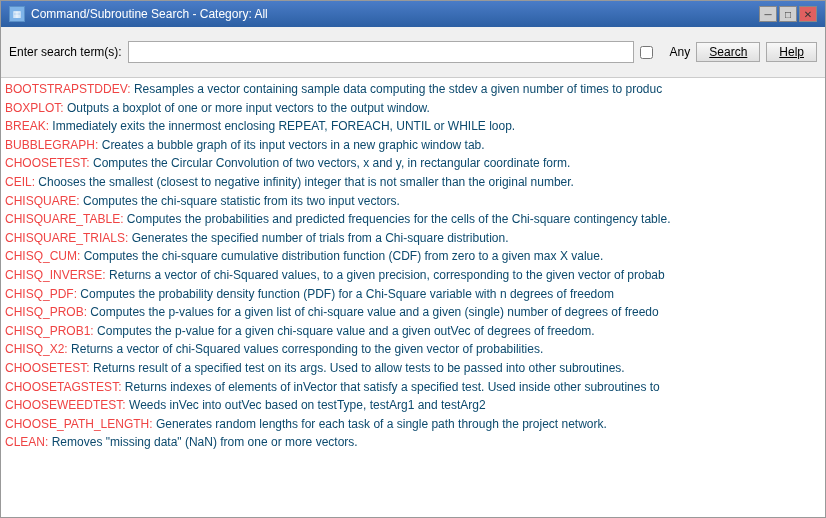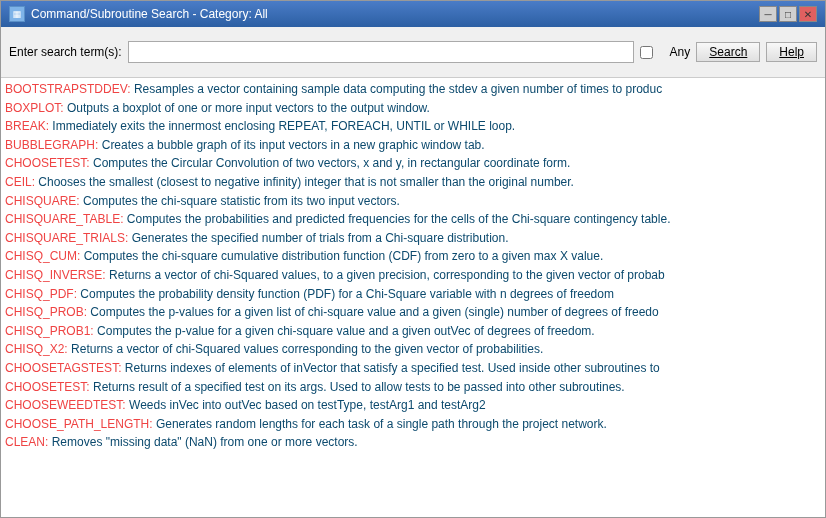--- a/index.html
+++ b/index.html
@@ -183,20 +183,20 @@
         <div class="list-item"><span class="cmd-name">CEIL:</span><span class="cmd-desc"> Chooses the smallest (closest to negative infinity) integer that is not smaller than the original number.</span></div>
         <div class="list-item"><span class="cmd-name">CHISQUARE:</span><span class="cmd-desc"> Computes the chi-square statistic from its two input vectors.</span></div>
         <div class="list-item"><span class="cmd-name">CHISQUARE_TABLE:</span><span class="cmd-desc"> Computes the probabilities and predicted frequencies for the cells of the Chi-square contingency table.</span></div>
         <div class="list-item"><span class="cmd-name">CHISQUARE_TRIALS:</span><span class="cmd-desc"> Generates the specified number of trials from a Chi-square distribution.</span></div>
         <div class="list-item"><span class="cmd-name">CHISQ_CUM:</span><span class="cmd-desc"> Computes the chi-square cumulative distribution function (CDF) from zero to a given max X value.</span></div>
         <div class="list-item"><span class="cmd-name">CHISQ_INVERSE:</span><span class="cmd-desc"> Returns a vector of chi-Squared values, to a given precision, corresponding to the given vector of probab</span></div>
         <div class="list-item"><span class="cmd-name">CHISQ_PDF:</span><span class="cmd-desc"> Computes the probability density function (PDF) for a Chi-Square variable with n degrees of freedom</span></div>
         <div class="list-item"><span class="cmd-name">CHISQ_PROB:</span><span class="cmd-desc"> Computes the p-values for a given list of chi-square value and a given (single) number of degrees of freedo</span></div>
         <div class="list-item"><span class="cmd-name">CHISQ_PROB1:</span><span class="cmd-desc"> Computes the p-value for a given chi-square value and a given outVec of degrees of freedom.</span></div>
         <div class="list-item"><span class="cmd-name">CHISQ_X2:</span><span class="cmd-desc"> Returns a vector of chi-Squared values corresponding to the given vector of probabilities.</span></div>
+        <div class="list-item"><span class="cmd-name">CHOOSETEST:</span><span class="cmd-desc"> Returns result of a specified test on its args. Used to allow tests to be passed into other subroutines.</span></div>
         <div class="list-item"><span class="cmd-name">CHOOSETAGSTEST:</span><span class="cmd-desc"> Returns indexes of elements of inVector that satisfy a specified test. Used inside other subroutines to</span></div>
-        <div class="list-item"><span class="cmd-name">CHOOSETEST:</span><span class="cmd-desc"> Returns result of a specified test on its args. Used to allow tests to be passed into other subroutines.</span></div>
         <div class="list-item"><span class="cmd-name">CHOOSEWEEDTEST:</span><span class="cmd-desc"> Weeds inVec into outVec based on testType, testArg1 and testArg2</span></div>
         <div class="list-item"><span class="cmd-name">CHOOSE_PATH_LENGTH:</span><span class="cmd-desc"> Generates random lengths for each task of a single path through the project network.</span></div>
         <div class="list-item"><span class="cmd-name">CLEAN:</span><span class="cmd-desc"> Removes "missing data" (NaN) from one or more vectors.</span></div>
       </div>
   </div>
 </div>
 
 </body></html>

